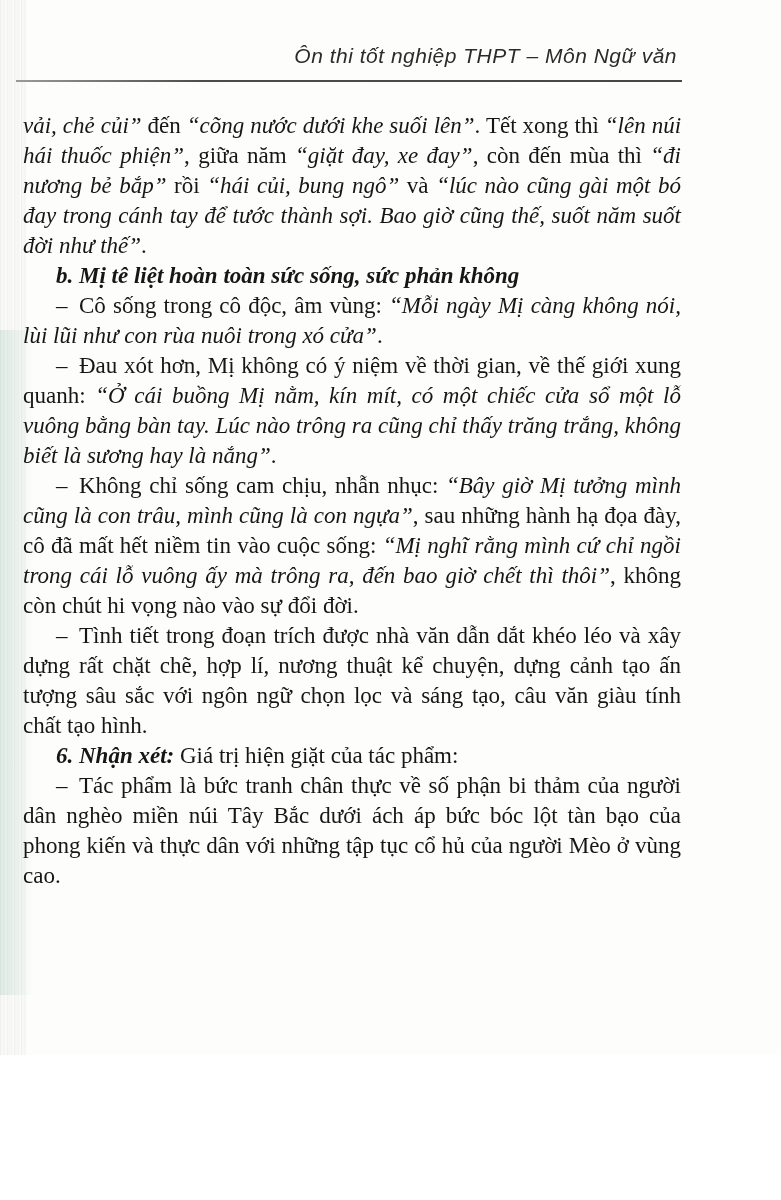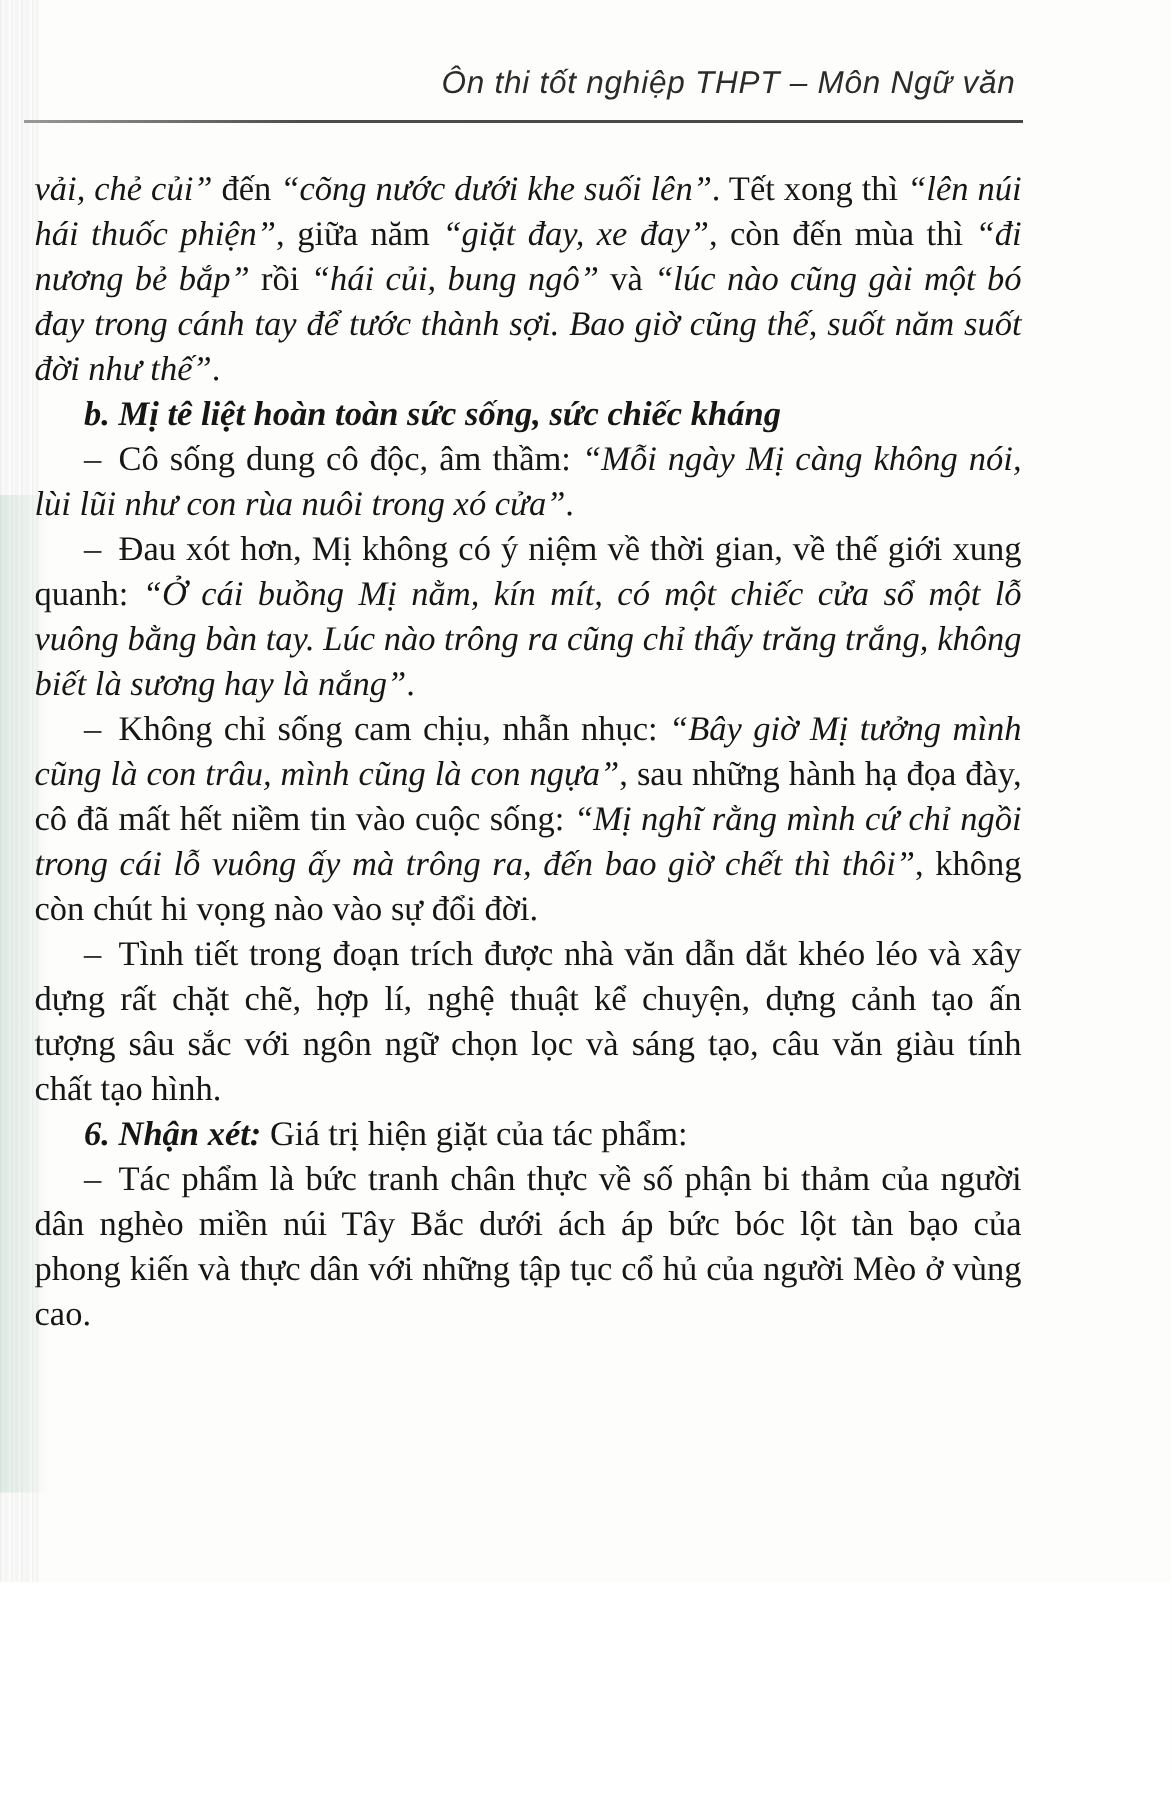--- a/index.html
+++ b/index.html
@@ -90,31 +90,31 @@
 
   <header class="running">
     <span>Ôn thi tốt nghiệp THPT – Môn Ngữ văn</span>
   </header>
 
   <div class="rule"></div>
 
   <main class="body-col">
     <p class="cont"><span class="seg-i">vải, chẻ củi”</span><span class="seg-r"> đến </span><span class="seg-i">“cõng nước dưới khe suối lên”</span><span class="seg-r">. Tết xong thì </span><span class="seg-i">“lên núi hái thuốc phiện”</span><span class="seg-r">, giữa năm </span><span class="seg-i">“giặt đay, xe đay”</span><span class="seg-r">, còn đến mùa thì </span><span class="seg-i">“đi nương bẻ bắp”</span><span class="seg-r"> rồi </span><span class="seg-i">“hái củi, bung ngô”</span><span class="seg-r"> và </span><span class="seg-i">“lúc nào cũng gài một bó đay trong cánh tay để tước thành sợi. Bao giờ cũng thế, suốt năm suốt đời như thế”</span><span class="seg-r">.</span></p>
 
-    <p class="heading"><span class="seg-bi">b. Mị tê liệt hoàn toàn sức sống, sức chiếc kháng</span></p>
+    <p class="heading"><span class="seg-bi">b. Mị tê liệt hoàn toàn sức sống, sức phản không</span></p>
 
-    <p class="para"><span class="seg-r">– Cô sống dung cô độc, âm thầm: </span><span class="seg-i">“Mỗi ngày Mị càng không nói, lùi lũi như con rùa nuôi trong xó cửa”</span><span class="seg-r">.</span></p>
+    <p class="para"><span class="seg-r">– Cô sống trong cô độc, âm vùng: </span><span class="seg-i">“Mỗi ngày Mị càng không nói, lùi lũi như con rùa nuôi trong xó cửa”</span><span class="seg-r">.</span></p>
 
     <p class="para"><span class="seg-r">– Đau xót hơn, Mị không có ý niệm về thời gian, về thế giới xung quanh: </span><span class="seg-i">“Ở cái buồng Mị nằm, kín mít, có một chiếc cửa sổ một lỗ vuông bằng bàn tay. Lúc nào trông ra cũng chỉ thấy trăng trắng, không biết là sương hay là nắng”</span><span class="seg-r">.</span></p>
 
     <p class="para"><span class="seg-r">– Không chỉ sống cam chịu, nhẫn nhục: </span><span class="seg-i">“Bây giờ Mị tưởng mình cũng là con trâu, mình cũng là con ngựa”</span><span class="seg-r">, sau những hành hạ đọa đày, cô đã mất hết niềm tin vào cuộc sống: </span><span class="seg-i">“Mị nghĩ rằng mình cứ chỉ ngồi trong cái lỗ vuông ấy mà trông ra, đến bao giờ chết thì thôi”</span><span class="seg-r">, không còn chút hi vọng nào vào sự đổi đời.</span></p>
 
 
 
-    <p class="para"><span class="seg-r">– Tình tiết trong đoạn trích được nhà văn dẫn dắt khéo léo và xây dựng rất chặt chẽ, hợp lí, nghệ thuật kể chuyện, dựng cảnh tạo ấn tượng sâu sắc với ngôn ngữ chọn lọc và sáng tạo, câu văn giàu tính chất tạo hình.</span></p>
+    <p class="para"><span class="seg-r">– Tình tiết trong đoạn trích được nhà văn dẫn dắt khéo léo và xây dựng rất chặt chẽ, hợp lí, nương thuật kể chuyện, dựng cảnh tạo ấn tượng sâu sắc với ngôn ngữ chọn lọc và sáng tạo, câu văn giàu tính chất tạo hình.</span></p>
 
     <p class="para"><span class="seg-bi">6. Nhận xét: </span><span class="seg-r">Giá trị hiện giặt của tác phẩm:</span></p>
 
     <p class="para"><span class="seg-r">– Tác phẩm là bức tranh chân thực về số phận bi thảm của người dân nghèo miền núi Tây Bắc dưới ách áp bức bóc lột tàn bạo của phong kiến và thực dân với những tập tục cổ hủ của người Mèo ở vùng cao.</span></p>
   </main>
 
   <footer class="pageno">
     <span>11</span>
   </footer>
 </div>

